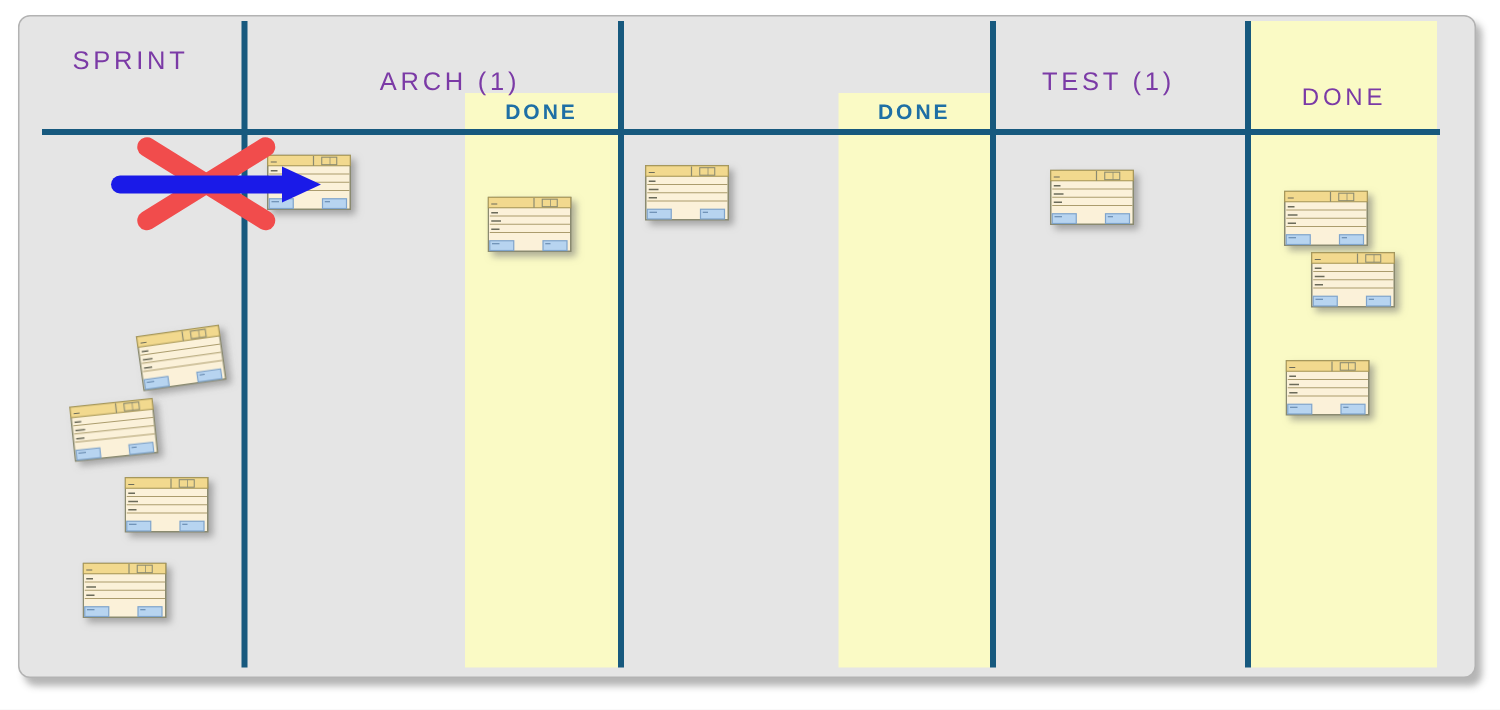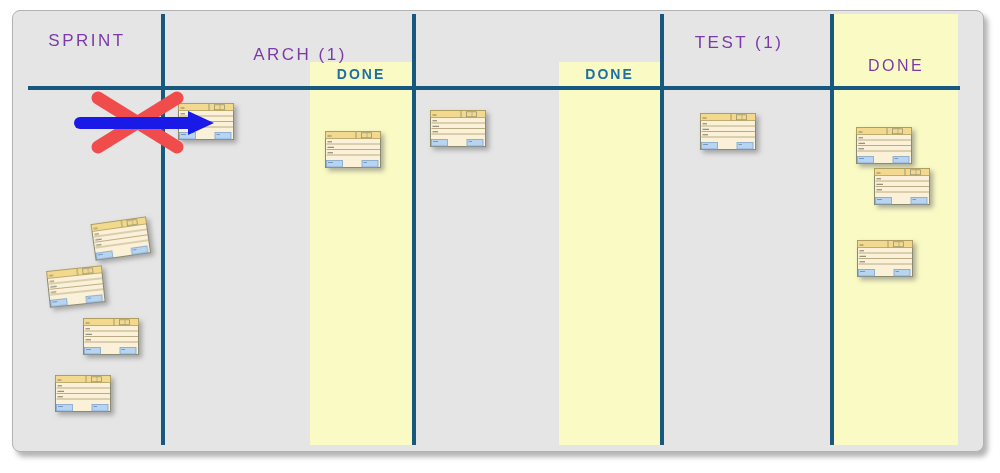--- a/index.html
+++ b/index.html
@@ -38,21 +38,21 @@
     <div class="vline" style="left:148px;top:3px;height:431px"></div>
     <div class="vline" style="left:399px;top:3px;height:431px"></div>
     <div class="vline" style="left:647px;top:3px;height:431px"></div>
     <div class="vline" style="left:817px;top:3px;height:431px"></div>
     <div class="hline" style="left:15px;top:75px;width:932px"></div>
 
     <div class="colhead" style="left:0px;top:19px;width:148px">
       <div>SPRINT</div>
     </div>
     <div class="colhead" style="left:148px;top:33px;width:278px">ARCH (1)</div>
-    <div class="colhead" style="left:647px;top:21px;width:158px">TEST (1)</div>
+    <div class="colhead" style="left:647px;top:33px;width:158px">TEST (1)</div>
     <div class="colhead donehead" style="left:821px;top:44px;width:124px">DONE</div>
 
     <div class="subhead" style="left:297px;top:51px;width:102px;height:24px">DONE</div>
     <div class="subhead" style="left:546px;top:51px;width:101px;height:24px">DONE</div>
 
     <div class="cards">
         <div class="card" style="left: 80px; top: 209px; transform: rotate(-8deg);">
 <svg width="57" height="40" viewBox="0 0 57 40">
   <rect x="0.5" y="0.5" width="55" height="36" style="fill:var(--card-body);stroke:#8a8a70;stroke-width:1"></rect>
   <rect x="0.5" y="0.5" width="55" height="7" style="fill:var(--card-band);stroke:#a79655;stroke-width:0.7"></rect>

